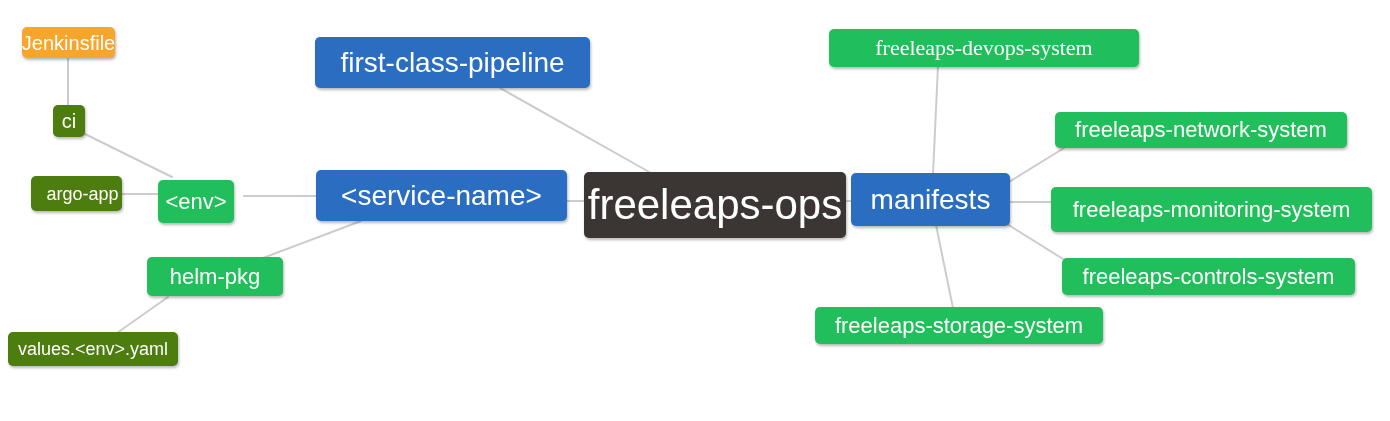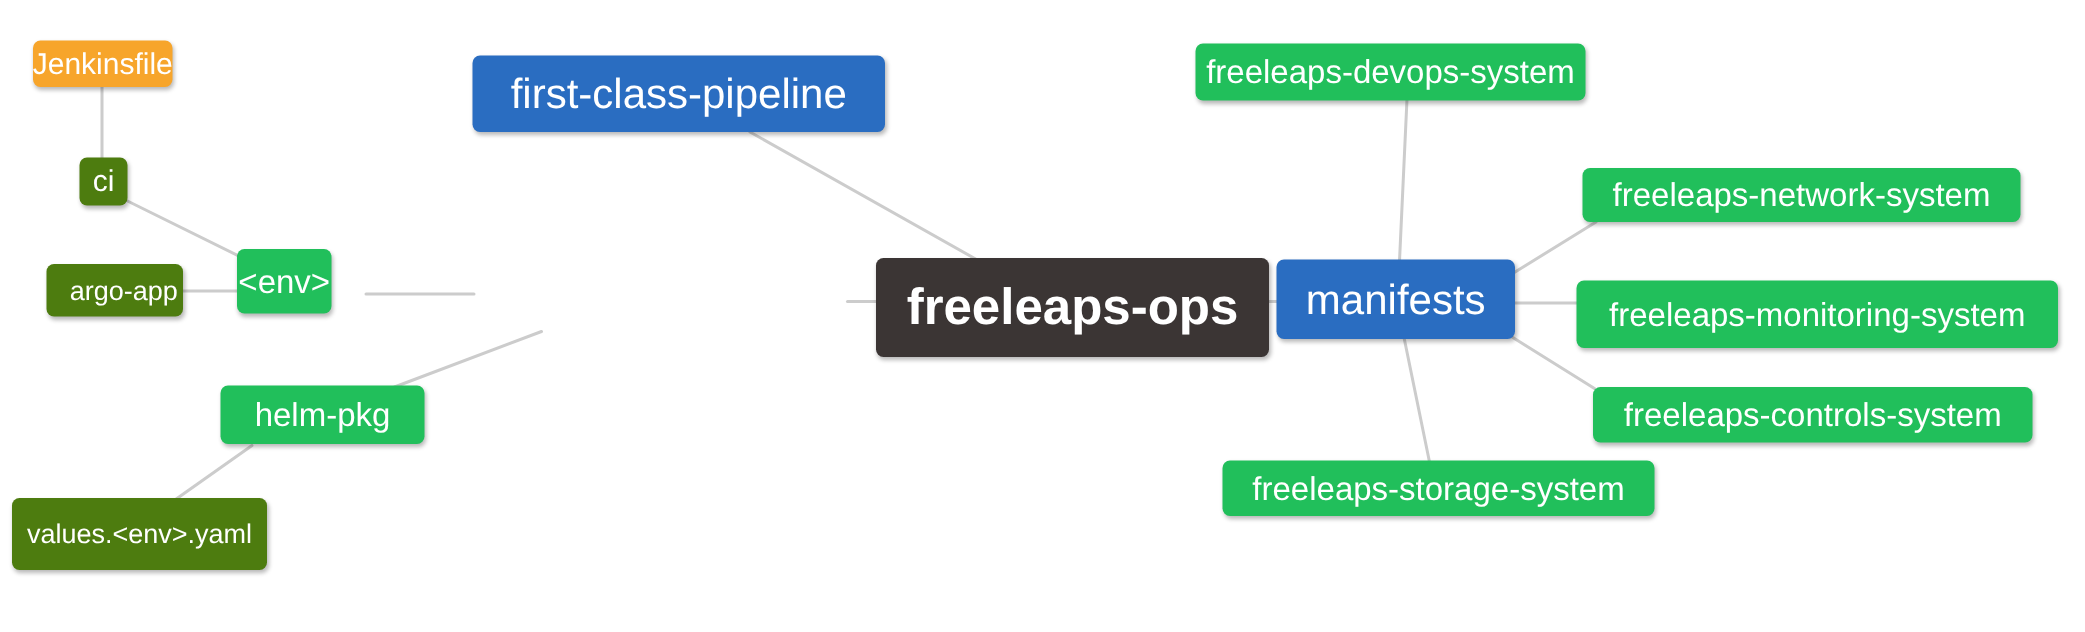--- a/index.html
+++ b/index.html
@@ -39,21 +39,21 @@
     white-space: nowrap;
     cursor: pointer;
     box-sizing: border-box;
     line-height: 1;
   }
   .c-dark   { background: #3b3534; }
   .c-blue   { background: #2a6dc1; }
   .c-green  { background: #21bf5b; }
   .c-red    { background: #4d7c0f; }
   .c-orange { background: #f7a52b; }
-  .f-root { font-size: 34px; font-weight: bold; }
+  .f-root { font-size: 42px; }
   .f-1    { font-size: 28px; }
   .f-2    { font-size: 22px; }
   .f-3    { font-size: 18px; }
   .f-4    { font-size: 20px; }
 </style>
 </head>
 <body>
 
 <div class="canvas">
 
@@ -71,36 +71,37 @@
     <line x1="1009" y1="182" x2="1064" y2="148"></line>
     <line x1="1009" y1="202" x2="1052" y2="202"></line>
     <line x1="1007" y1="224" x2="1063" y2="259"></line>
     <line x1="936" y1="225" x2="953" y2="308"></line>
   </svg>
 
   <div class="node c-dark f-root" style="left:584px; top:172px; width:262px; height:66px;">freeleaps-ops</div>
 
   <div class="node c-blue f-1" style="left:315px; top:37px; width:275px; height:51px;">first-class-pipeline</div>
 
+  <div class="node c-blue f-1" style="left:316px; top:170px; width:251px; height:51px;">&lt;service-name&gt;</div>
 
   <div class="node c-blue f-1" style="left:851px; top:173px; width:159px; height:53px;">manifests</div>
 
-  <div class="node c-green f-2" style="left:158px; top:166px; width:63px; height:43px;">&lt;env&gt;</div>
+  <div class="node c-green f-2" style="left:158px; top:180px; width:76px; height:43px;">&lt;env&gt;</div>
 
   <div class="node c-green f-2" style="left:147px; top:257px; width:136px; height:39px;">helm-pkg</div>
 
   <div class="node c-red f-3" style="left:31px; top:176px; width:91px; height:35px;padding-left:12px;">argo-app</div>
 
   <div class="node c-red f-4" style="left:53px; top:105px; width:32px; height:32px;">ci</div>
 
   <div class="node c-orange f-4" style="left:22px; top:27px; width:93px; height:31px;">Jenkinsfile</div>
 
-  <div class="node c-red f-3" style="left:8px; top:332px; width:170px; height:48px;">values.&lt;env&gt;.yaml</div>
+  <div class="node c-red f-3" style="left:8px; top:332px; width:170px; height:34px;">values.&lt;env&gt;.yaml</div>
 
-  <div class="node c-green f-2" style="left:797px; top:29px; width:260px; height:38px;">freeleaps-devops-system</div>
+  <div class="node c-green f-2" style="left:829px; top:29px; width:310px; height:38px;font-family:Liberation Serif, serif;">freeleaps-devops-system</div>
 
   <div class="node c-green f-2" style="left:1055px; top:112px; width:292px; height:36px;">freeleaps-network-system</div>
 
   <div class="node c-green f-2" style="left:1051px; top:187px; width:321px; height:45px;">freeleaps-monitoring-system</div>
 
   <div class="node c-green f-2" style="left:1062px; top:258px; width:293px; height:37px;">freeleaps-controls-system</div>
 
   <div class="node c-green f-2" style="left:815px; top:307px; width:288px; height:37px;">freeleaps-storage-system</div>
 
 </div>

